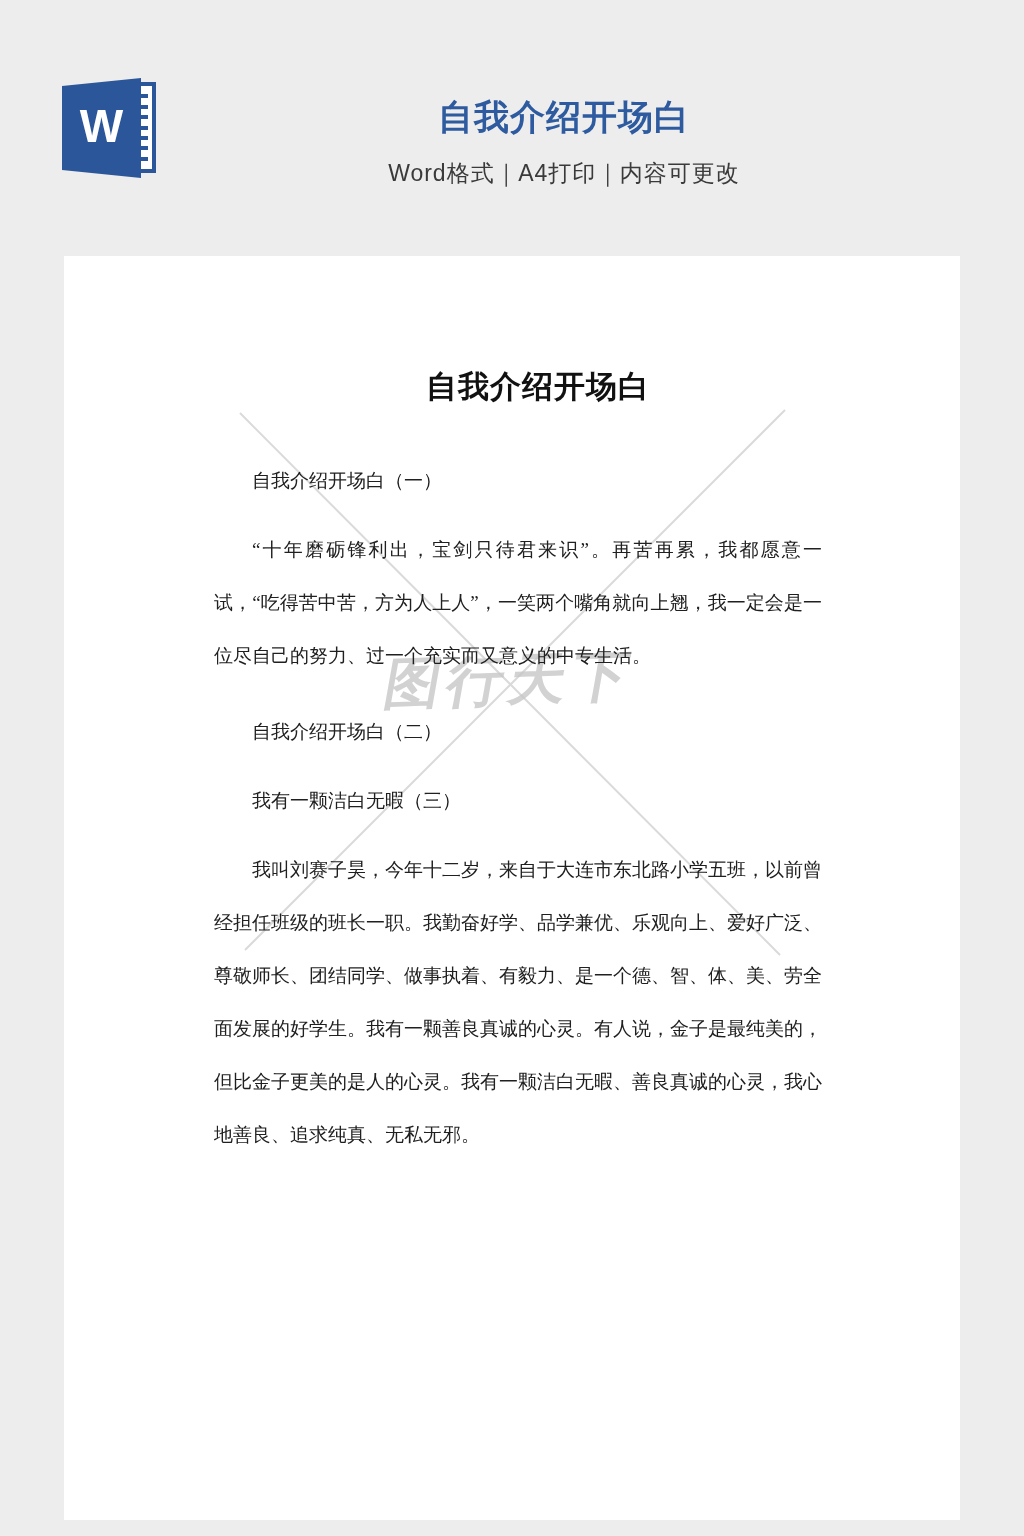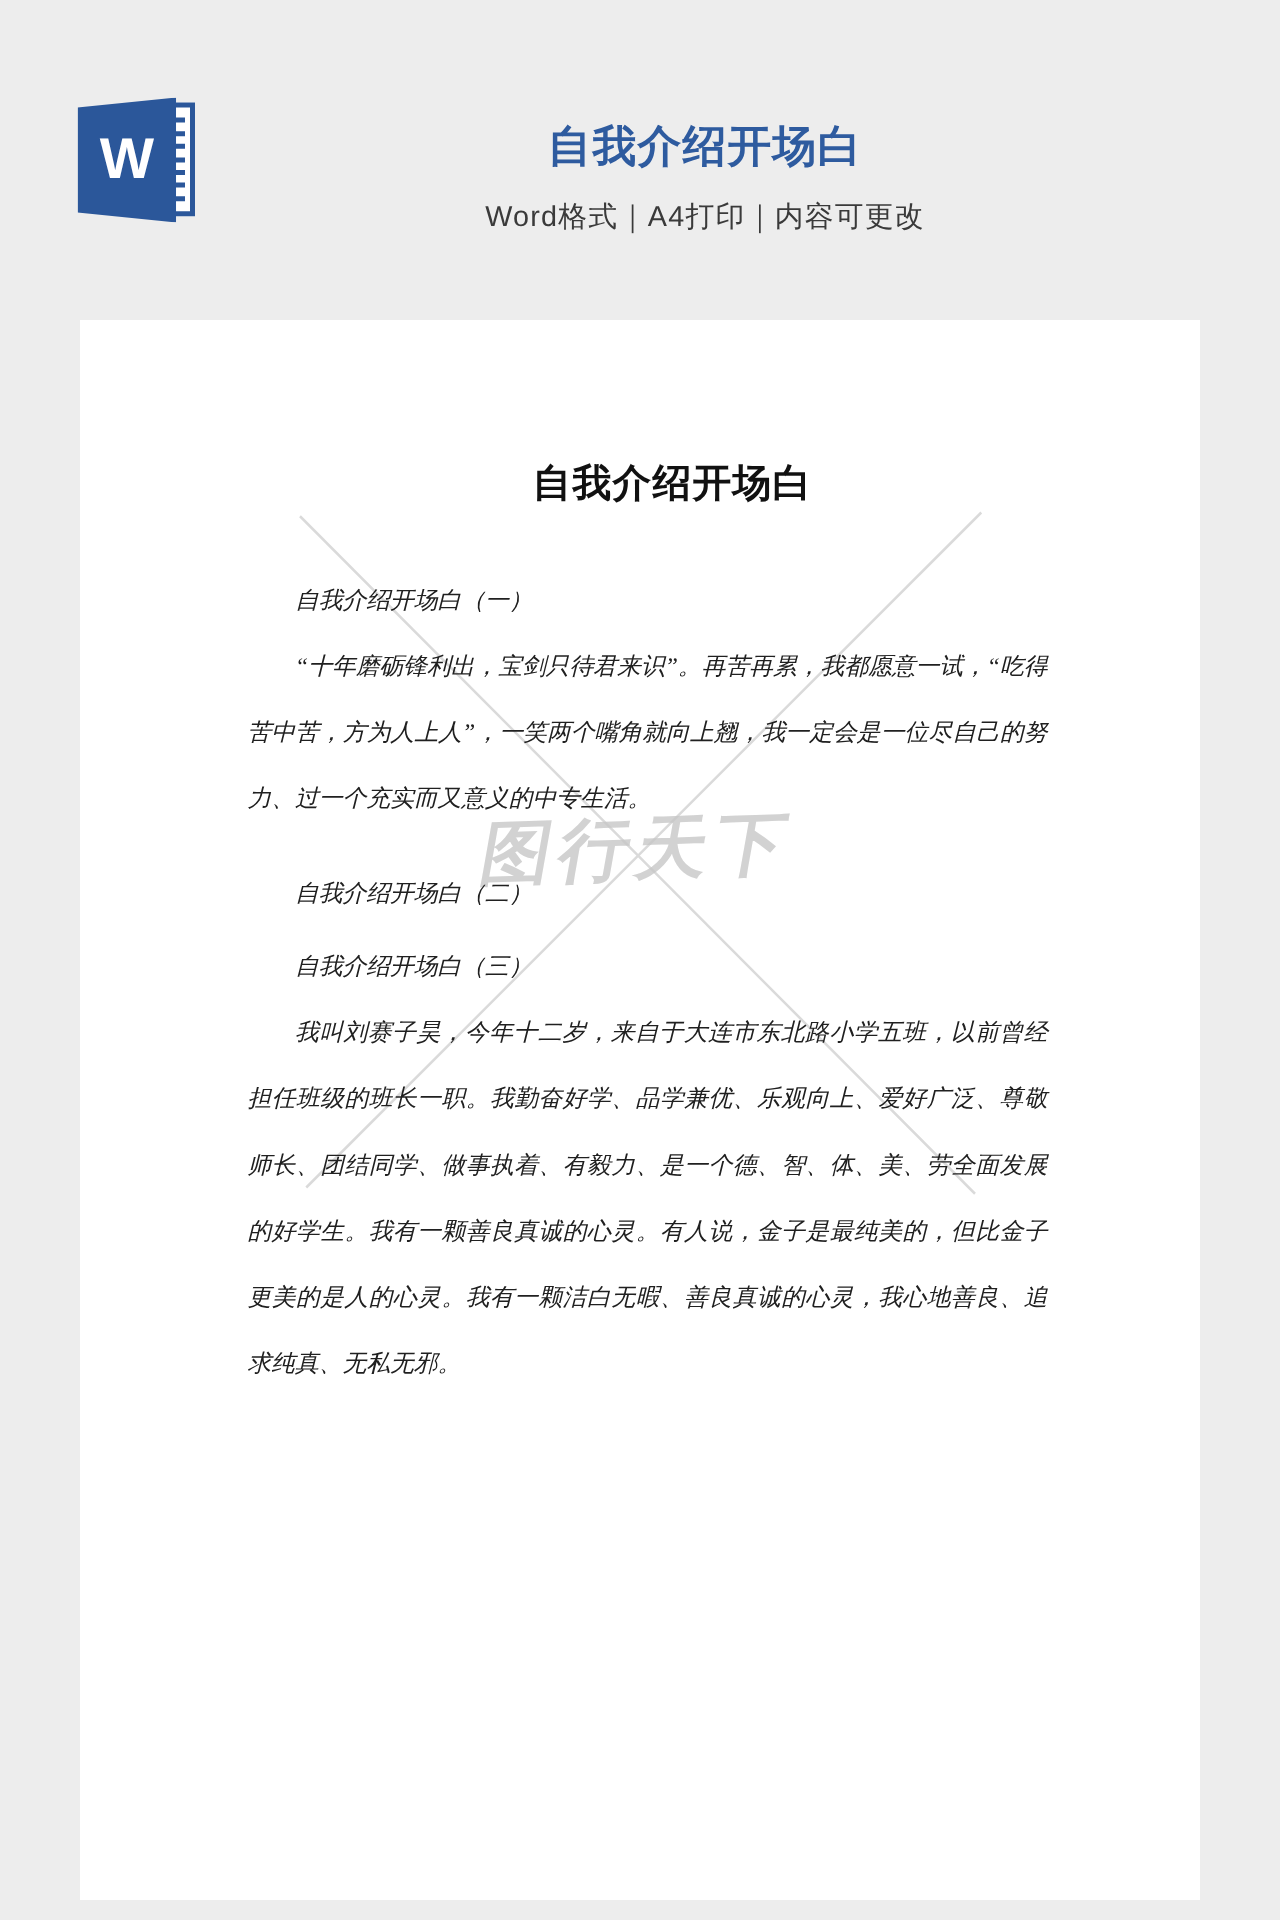--- a/index.html
+++ b/index.html
@@ -65,21 +65,21 @@
     letter-spacing:1px;
   }
 
   .doc-content {
     position:relative;
     margin-top:46px;
     padding:0 122px 0 134px;
     font-size:19px; line-height:53px;
     color:#202020;
   }
-  .doc-content p { margin:0; text-indent:2em;font-style:italic; }
+  .doc-content p { margin:16px; text-indent:2em; }
   .body-para { text-align:justify; }
   .sec-heading-2 { margin-top:23px !important; }
   .sec-heading-3 { margin-top:5px !important; }
 </style>
 </head>
 <body>
 
 <div class="site-header">
   <div class="word-icon">
     <div class="word-sheet">
@@ -109,16 +109,16 @@
   <div class="watermark-text">图行天下</div>
 
   <h1 class="doc-title">自我介绍开场白</h1>
 
   <div class="doc-content">
     <p class="sec-heading">自我介绍开场白（一）</p>
     <p class="body-para">“十年磨砺锋利出，宝剑只待君来识”。再苦再累，我都愿意一试，“吃得苦中苦，方为人上人”，一笑两个嘴角就向上翘，我一定会是一位尽自己的努力、过一个充实而又意义的中专生活。</p>
 
     <p class="sec-heading sec-heading-2">自我介绍开场白（二）</p>
 
-    <p class="sec-heading sec-heading-3">自我介绍开场白（三）</p>
+    <p class="sec-heading sec-heading-3">我有一颗洁白无暇（三）</p>
     <p class="body-para">我叫刘赛子昊，今年十二岁，来自于大连市东北路小学五班，以前曾经担任班级的班长一职。我勤奋好学、品学兼优、乐观向上、爱好广泛、尊敬师长、团结同学、做事执着、有毅力、是一个德、智、体、美、劳全面发展的好学生。我有一颗善良真诚的心灵。有人说，金子是最纯美的，但比金子更美的是人的心灵。我有一颗洁白无暇、善良真诚的心灵，我心地善良、追求纯真、无私无邪。</p>
   </div>
 </div>
 
 </body></html>

